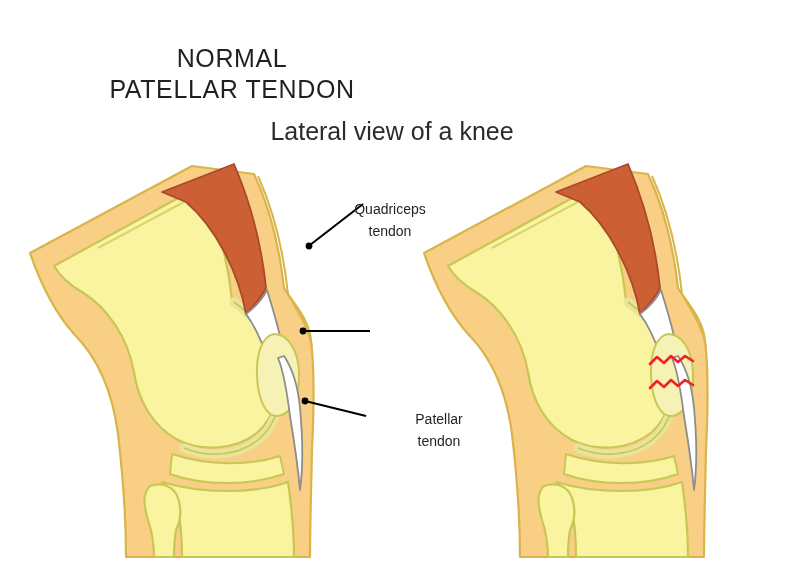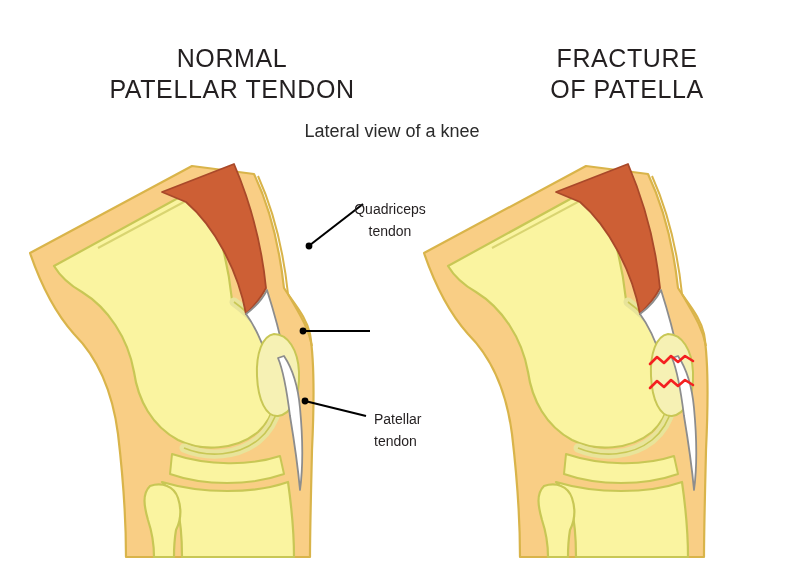--- a/index.html
+++ b/index.html
@@ -34,51 +34,49 @@
   }
   #title-left  { left: 60px;  top: 27px; width: 300px; }
   #title-right { left: 455px; top: 27px; width: 300px; }
 
   .subtitle {
     position: absolute;
     left: 180px;
     top: 100px;
     width: 380px;
     text-align: center;
-    font-size: 18px;
+    font-size: 25px;
     line-height: 30px;
     font-weight: 300;
     color: #2b2b2b;
   }
 
   .callout {
     position: absolute;
     font-size: 14px;
     line-height: 22px;
     font-weight: 400;
     color: #231f20;
     white-space: pre-line;
   }
   #callout-quadriceps { left: 293px; top: 182px; width: 150px; text-align: center; }
   #callout-patella    { left: 355px; top: 305px; width: 120px; text-align: left; }
-  #callout-ptendon    { left: 352px; top: 392px; width: 130px; text-align: left; }
+  #callout-ptendon    { left: 352px; top: 392px; width: 130px; text-align: center; }
 
   svg { display: block; }
   .leaders { position: absolute; left: 0; top: 0; }
 </style>
 </head>
 <body>
 
 <div id="stage">
 
   <div class="title" id="title-left">NORMAL
 PATELLAR TENDON</div>
 
-  <div class="title" id="title-right">FRACTURE
-OF PATELLA</div>
 
   <div class="subtitle">Lateral view of a knee</div>
 
   <svg class="leaders" width="800" height="582" viewBox="0 0 800 582">
 
     <defs>
 
       <g id="knee">
 
         <path d="M 8 237

